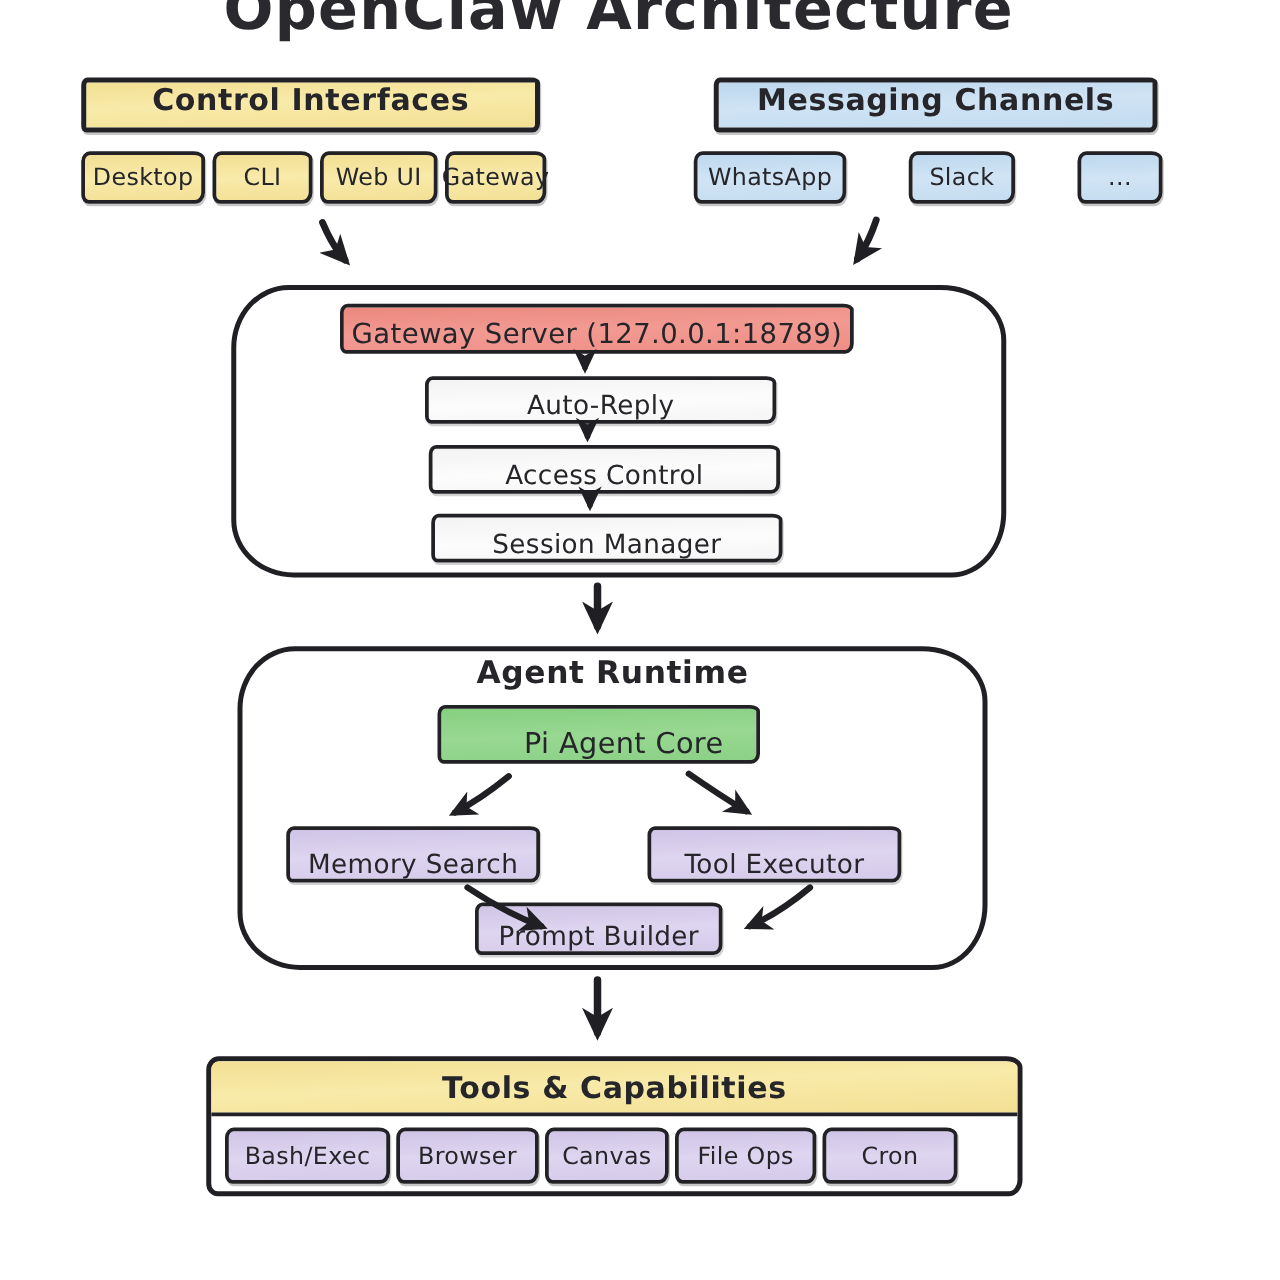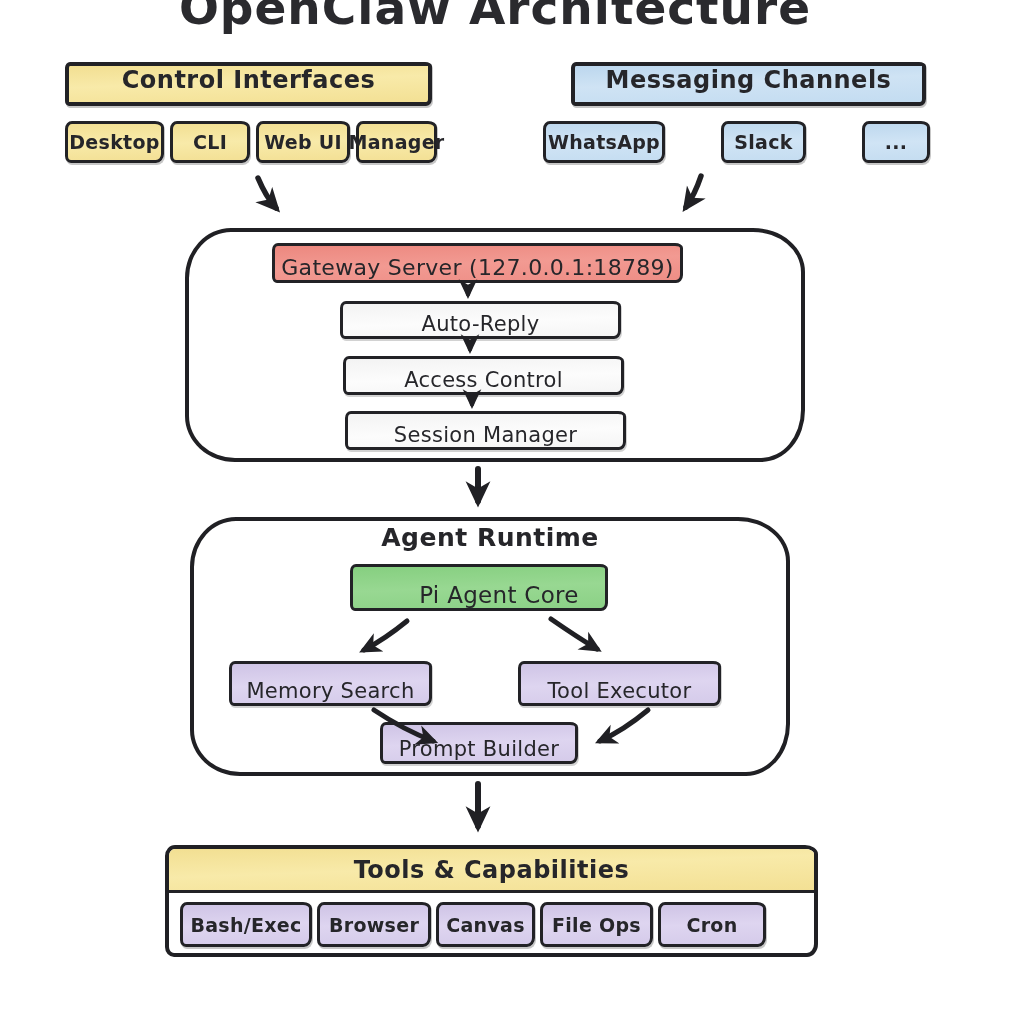--- a/index.html
+++ b/index.html
@@ -19,21 +19,21 @@
     font-size:24px;font-weight:700;letter-spacing:0.5px;
     border-radius:5px 7px 6px 4px / 6px 4px 7px 5px;
     box-shadow:1px 2px 0 rgba(30,30,30,0.25);
   }
   .hdr-yellow{background:linear-gradient(178deg,#f2df92 0%,#f8eaa9 45%,#f3e094 100%);}
   .hdr-blue{background:linear-gradient(178deg,#bcd7ee 0%,#cfe3f4 45%,#c3dcf1 100%);}
   
   .chip-row{display:flex;justify-content:space-between;height:42px;}
   .chip{
     border:3.5px solid #222226;display:flex;align-items:center;justify-content:center;
-    font-size:19px;font-weight:700;letter-spacing:0.3px;
+    font-size:19px;font-weight:400;letter-spacing:0.3px;
     border-radius:7px 9px 8px 6px / 8px 6px 9px 7px;
     box-shadow:1px 2px 0 rgba(30,30,30,0.25);
   }
   .chip-yellow{background:linear-gradient(178deg,#f2df93,#f8eaa9 50%,#f3e095);}
   .chip-blue{background:linear-gradient(178deg,#bed8ee,#d0e4f5 50%,#c5ddf1);}
   .chip-purple{background:linear-gradient(178deg,#cfc4e6,#ded5f0 50%,#d5cbea);}
   
   .blob{
     border:4.5px solid #202024;background:#ffffff;
     border-radius:46px 52px 44px 50px / 50px 44px 52px 46px;
@@ -80,29 +80,29 @@
     <div class="chip chip-yellow" style="width:93px;">
       <span>Desktop</span>
     </div>
     <div class="chip chip-yellow" style="width:74px;">
       <span>CLI</span>
     </div>
     <div class="chip chip-yellow" style="width:88px;">
       <span>Web UI</span>
     </div>
     <div class="chip chip-yellow" style="width:75px;">
-      <span>Manager</span>
+      <span>Gateway</span>
     </div>
   </div>
 
   <div class="abs hdr hdr-blue" style="left:543px;top:62px;width:355px;margin-left:28px;">
     <span>Messaging Channels</span>
   </div>
   <div class="abs chip-row" style="left:543px;top:121px;width:387px;">
-    <div class="chip chip-blue" style="width:116px;">
+    <div class="chip chip-blue" style="width:116px;margin-left:12px;">
       <span>WhatsApp</span>
     </div>
     <div class="chip chip-blue" style="width:79px;text-align:center;">
       <span>Slack</span>
     </div>
     <div class="chip chip-blue" style="width:62px;">
       <span>...</span>
     </div>
   </div>
 

